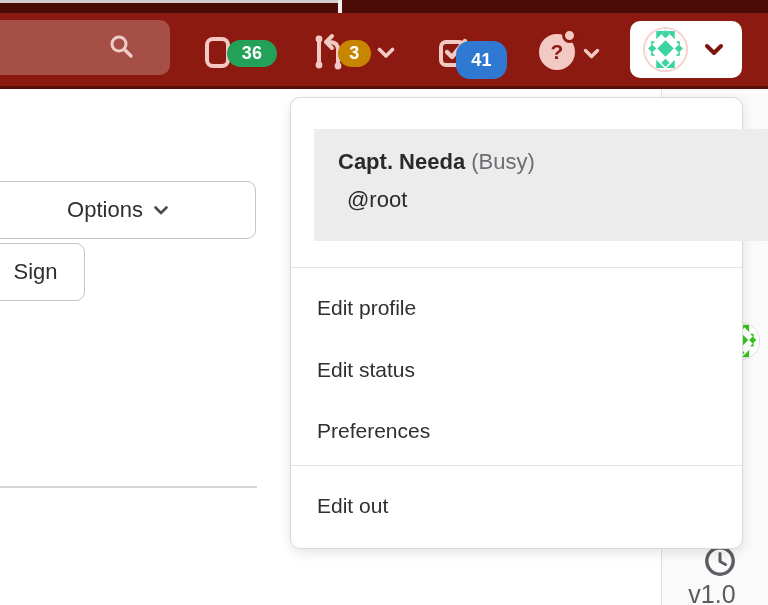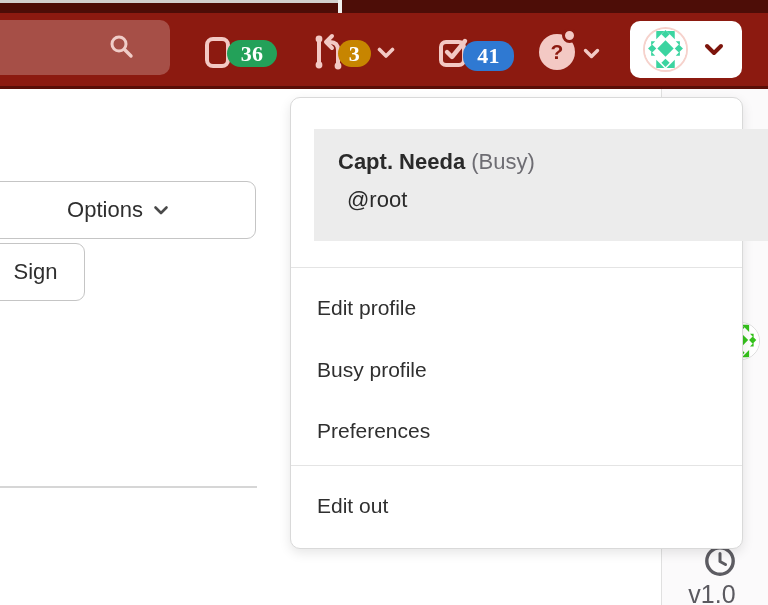--- a/index.html
+++ b/index.html
@@ -18,21 +18,21 @@
   
   .top-strip{position:absolute;left:0;top:0;width:768px;height:13px;background:var(--top-strip);}
   .top-gray-line{position:absolute;left:0;top:0;width:338px;height:3px;background:#d1d0ce;}
   .top-notch{position:absolute;left:338px;top:0;width:4px;height:13px;background:#f0efed;}
 
   
   .header{position:absolute;left:0;top:13px;width:768px;height:76px;background:var(--header-bg);border-bottom:3px solid var(--header-border);}
   .search-box{position:absolute;left:-12px;top:7px;width:182px;height:55px;border-radius:10px;background:rgba(255,255,255,0.23);}
   .search-box svg{position:absolute;left:120px;top:13px;}
   .hdr-group{position:absolute;top:0;height:73px;}
-  .badge{position:absolute;border-radius:14px;color:var(--badge-text);font-weight:bold;font-size:22px;display:flex;align-items:center;justify-content:center;letter-spacing:.3px;font-family:Liberation Serif, serif;}
+  .badge{position:absolute;border-radius:14px;color:var(--badge-text);font-weight:bold;font-size:18px;display:flex;align-items:center;justify-content:center;letter-spacing:.3px;}
   .badge.green{background:var(--badge-green);}
   .badge.orange{background:var(--badge-orange);}
   .badge.blue{background:var(--badge-blue);}
   .help-circle{position:absolute;left:539px;top:21px;width:36px;height:36px;border-radius:50%;background:var(--icon-pink);display:flex;align-items:center;justify-content:center;font-size:21px;font-weight:800;color:var(--header-bg);}
   .help-dot{position:absolute;left:562px;top:15px;width:15px;height:15px;border-radius:50%;background:var(--icon-pink);border:3px solid var(--header-bg);}
   .avatar-btn{position:absolute;left:630px;top:8px;width:112px;height:57px;background:#fff;border-radius:10px;}
   .avatar-ring{position:absolute;left:13px;top:6px;width:45px;height:45px;border-radius:50%;border:2px solid #f6d2cc;background:#fff;overflow:hidden;}
 
   
   .btn{position:absolute;background:#fff;border:1px solid var(--button-border);border-radius:9px;display:flex;align-items:center;justify-content:center;gap:10px;font-size:22px;color:var(--text-primary);}
@@ -99,21 +99,21 @@
     </div>
     <svg style="position:absolute;left:377px;top:34px;" width="18" height="12" viewBox="0 0 18 12">
       <polyline points="2.5,2.5 9,9 15.5,2.5" fill="none" stroke="var(--icon-pink)" stroke-width="3.6" stroke-linecap="round" stroke-linejoin="round"></polyline>
     </svg>
 
     <div class="hdr-group" style="left:438px;width:70px;">
       <svg style="position:absolute;left:0;top:23px;" width="34" height="33" viewBox="0 0 34 33">
         <rect x="3" y="6" width="23" height="23" rx="5" fill="none" stroke="var(--icon-pink)" stroke-width="4"></rect>
         <polyline points="9,16 14,21 27,5" fill="none" stroke="var(--icon-pink)" stroke-width="4.4" stroke-linecap="round" stroke-linejoin="round"></polyline>
       </svg>
-      <div class="badge blue" style="left:18px;top:28px;width:51px;height:30px;margin-left:7px;">41</div>
+      <div class="badge blue" style="left:18px;top:28px;width:51px;height:38px;">41</div>
     </div>
 
     <div class="help-circle">
       <span>?</span>
     </div>
     <div class="help-dot"></div>
     <svg style="position:absolute;left:583px;top:35px;" width="17" height="11" viewBox="0 0 17 11">
       <polyline points="2.5,2.5 8.5,8.5 14.5,2.5" fill="none" stroke="var(--icon-pink)" stroke-width="3.4" stroke-linecap="round" stroke-linejoin="round"></polyline>
     </svg>
 
@@ -185,21 +185,21 @@
       <div class="user-name">
         <span>Capt. Needa</span>
         <span class="user-status">(Busy)</span>
       </div>
       <div class="user-handle">@root</div>
     </div>
 
     <div class="dd-divider" style="top:169px;"></div>
 
     <div class="menu-item" style="top:198px;">Edit profile</div>
-    <div class="menu-item" style="top:260px;">Busy profile</div>
+    <div class="menu-item" style="top:260px;">Edit status</div>
     <div class="menu-item" style="top:321px;">Preferences</div>
 
     <div class="dd-divider" style="top:367px;"></div>
 
     <div class="menu-item" style="top:396px;">Edit out</div>
   </div>
 
 </div>
 
 </body></html>

